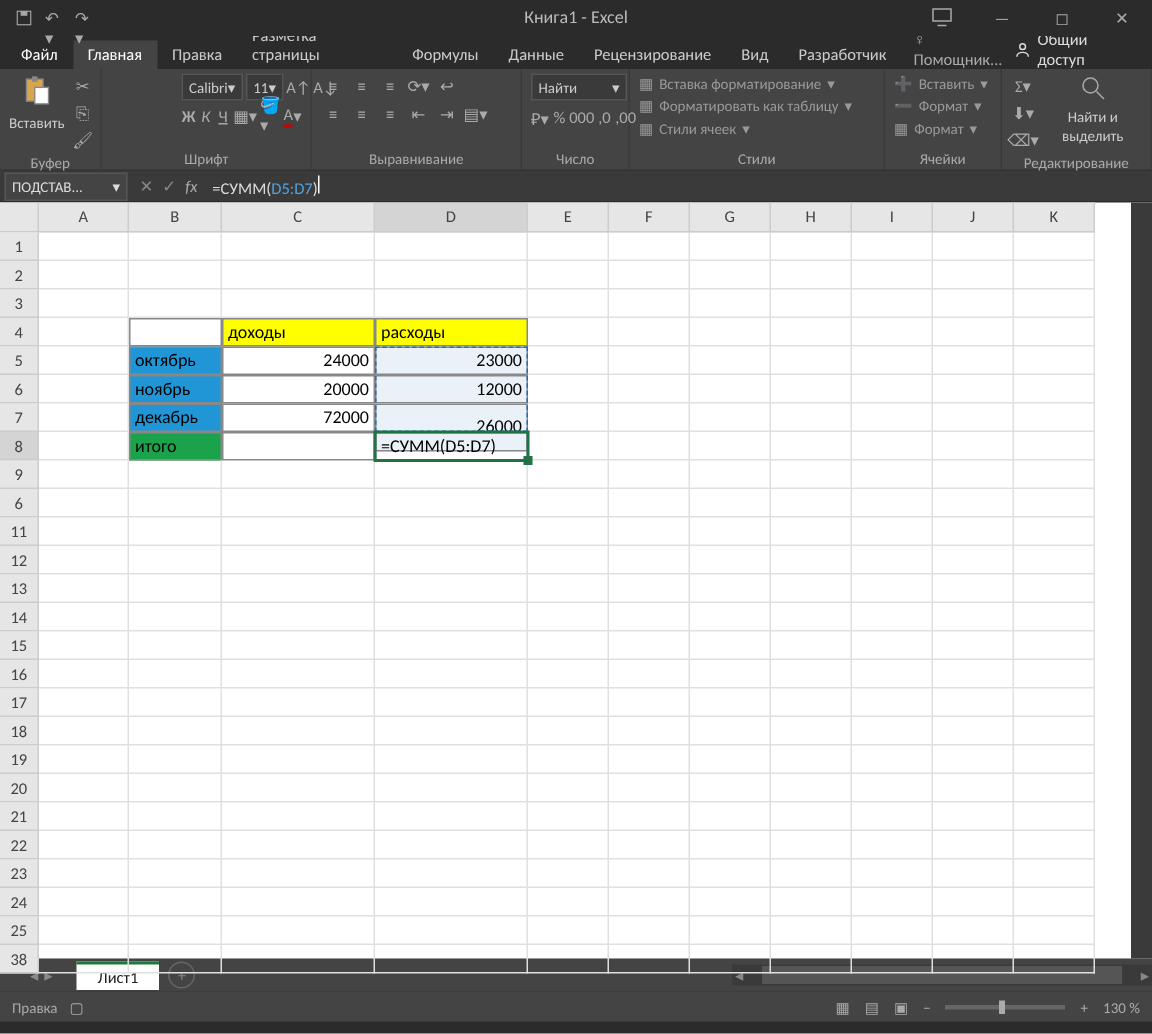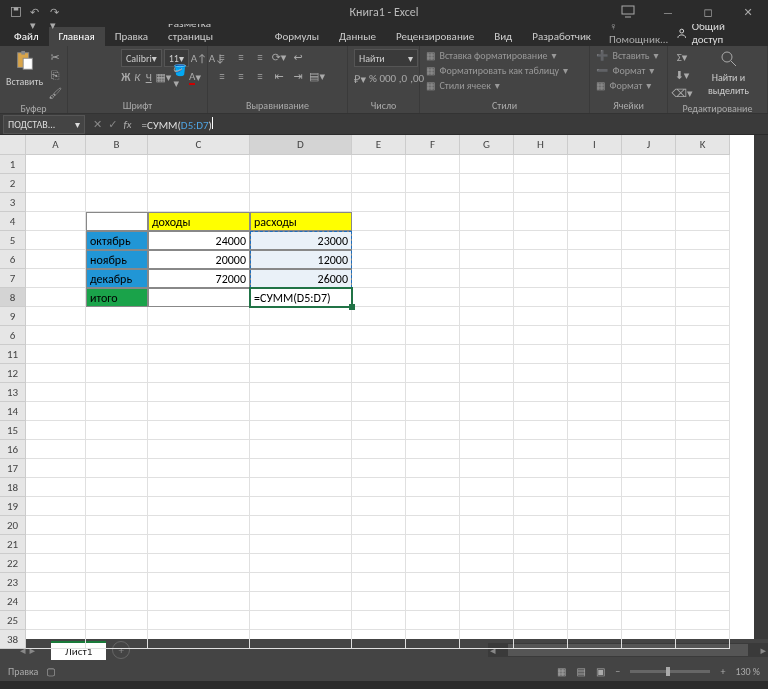--- a/index.html
+++ b/index.html
@@ -346,21 +346,21 @@
       <div class="cell" id="c_E6" style="left: 326px; top: 95px; width: 54px; height: 19px;"></div>
       <div class="cell" id="c_F6" style="left: 380px; top: 95px; width: 54px; height: 19px;"></div>
       <div class="cell" id="c_G6" style="left: 434px; top: 95px; width: 54px; height: 19px;"></div>
       <div class="cell" id="c_H6" style="left: 488px; top: 95px; width: 54px; height: 19px;"></div>
       <div class="cell" id="c_I6" style="left: 542px; top: 95px; width: 54px; height: 19px;"></div>
       <div class="cell" id="c_J6" style="left: 596px; top: 95px; width: 54px; height: 19px;"></div>
       <div class="cell" id="c_K6" style="left: 650px; top: 95px; width: 54px; height: 19px;"></div>
       <div class="cell" id="c_A7" style="left: 0px; top: 114px; width: 60px; height: 19px;"></div>
       <div class="cell bord" id="c_B7" style="left: 60px; top: 114px; width: 62px; height: 19px; background: rgb(33, 150, 214); color: rgb(0, 0, 0);">декабрь</div>
       <div class="cell bord r" id="c_C7" style="left: 122px; top: 114px; width: 102px; height: 19px;">72000</div>
-      <div class="cell bord r" id="c_D7" style="left: 224px; top: 114px; width: 102px; height: 19px; background: rgb(234, 241, 248);">26000</div>
+      <div class="cell bord r" id="c_D7" style="left: 224px; top: 114px; width: 102px; height: 32px; background: rgb(234, 241, 248);">26000</div>
       <div class="cell" id="c_E7" style="left: 326px; top: 114px; width: 54px; height: 19px;"></div>
       <div class="cell" id="c_F7" style="left: 380px; top: 114px; width: 54px; height: 19px;"></div>
       <div class="cell" id="c_G7" style="left: 434px; top: 114px; width: 54px; height: 19px;"></div>
       <div class="cell" id="c_H7" style="left: 488px; top: 114px; width: 54px; height: 19px;"></div>
       <div class="cell" id="c_I7" style="left: 542px; top: 114px; width: 54px; height: 19px;"></div>
       <div class="cell" id="c_J7" style="left: 596px; top: 114px; width: 54px; height: 19px;"></div>
       <div class="cell" id="c_K7" style="left: 650px; top: 114px; width: 54px; height: 19px;"></div>
       <div class="cell" id="c_A8" style="left: 0px; top: 133px; width: 60px; height: 19px;"></div>
       <div class="cell bord" id="c_B8" style="left: 60px; top: 133px; width: 62px; height: 19px; background: rgb(26, 163, 74); color: rgb(0, 0, 0);">итого</div>
       <div class="cell bord" id="c_C8" style="left: 122px; top: 133px; width: 102px; height: 19px;"></div>

